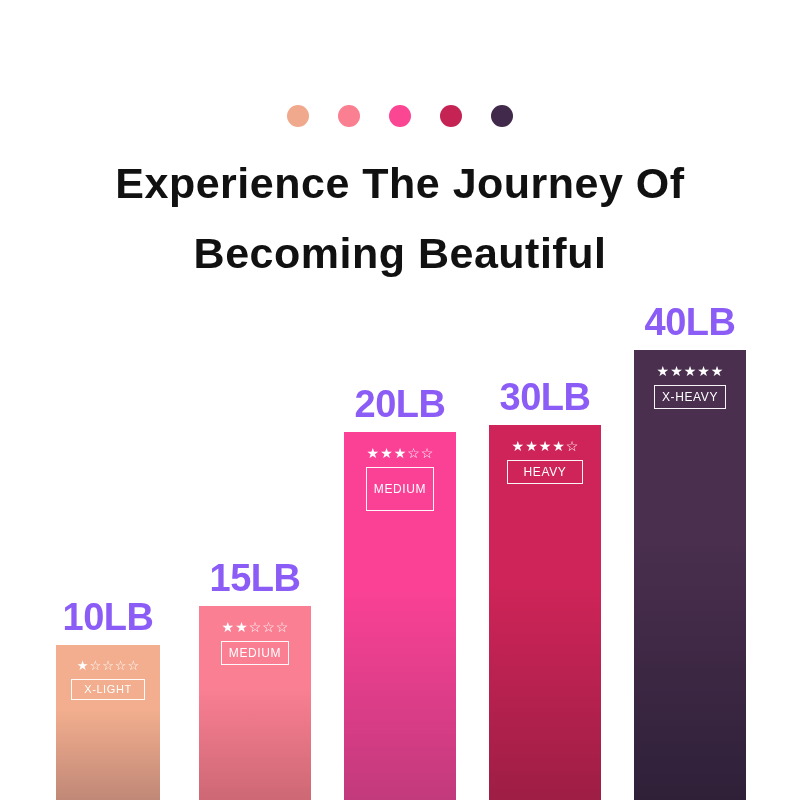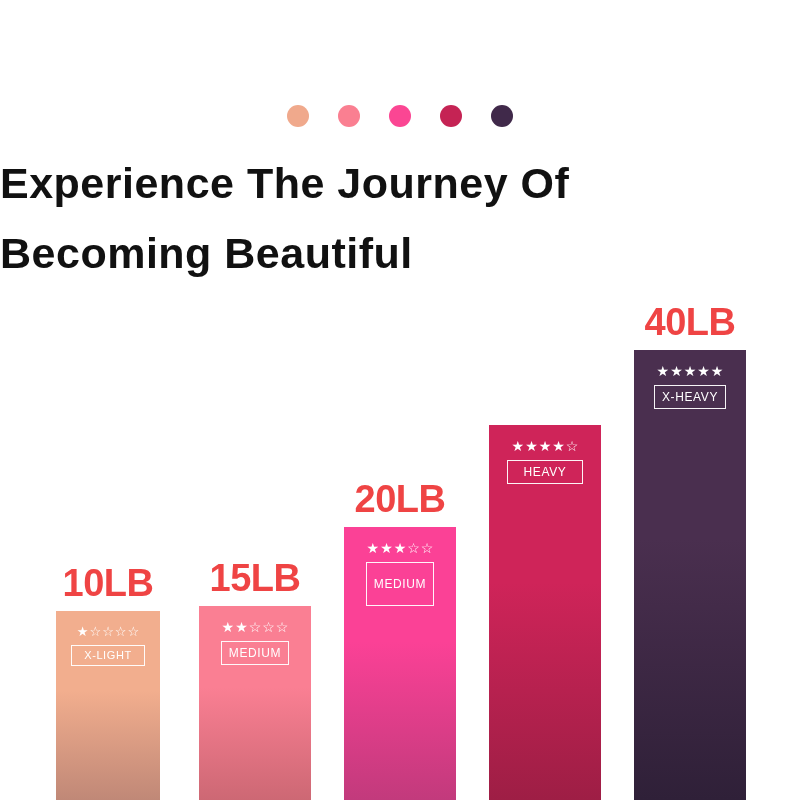--- a/index.html
+++ b/index.html
@@ -38,20 +38,21 @@
     border-radius: 50%;
     display: block;
   }
 
   
   #headline {
     position: absolute;
     top: 148px;
     left: 0;
     width: 800px;
+    text-align: center;
     color: #111111;
     font-weight: bold;
     font-size: 43px;
     line-height: 70px;
     letter-spacing: 0.5px;
   }
   #headline .hl-line {
     display: block;
     white-space: nowrap;
   }
@@ -69,21 +70,21 @@
     bottom: 0;
   }
   .bar-weight {
     position: absolute;
     left: 50%;
     transform: translateX(-50%);
     bottom: 100%;
     margin-bottom: 6px;
     font-size: 38px;
     font-weight: bold;
-    color: #ef4444;
+    color: #8b5cf6;
     white-space: nowrap;
     letter-spacing: -0.5px;
   }
   .bar-body {
     position: relative;
     width: 100%;
     height: 100%;
     overflow: hidden;
   }
   .bar-fill {
@@ -133,21 +134,21 @@
     <span class="dot" style="background: rgb(197, 35, 84);"></span>
     <span class="dot" style="background: rgb(64, 41, 74);"></span>
   </div>
 
   <div id="headline">
     <span class="hl-line">Experience The Journey Of</span>
     <span class="hl-line">Becoming Beautiful</span>
   </div>
 
   <div id="chart">
-      <div class="bar-col" style="left: 56px; width: 104px; height: 189px;">
+      <div class="bar-col" style="left: 56px; width: 104px; height: 155px;">
         <div class="bar-weight">10LB</div>
         <div class="bar-body">
           <div class="bar-fill" style="background: linear-gradient(rgb(242, 174, 142) 0%, rgb(242, 174, 142) 42%, rgb(192, 136, 119) 100%);"></div>
           <div class="bar-inner">
             <div class="stars" style="font-size: 13px;">
               <span class="star">★</span>
               <span class="star">☆</span>
               <span class="star">☆</span>
               <span class="star">☆</span>
               <span class="star">☆</span>
@@ -165,37 +166,38 @@
               <span class="star">★</span>
               <span class="star">★</span>
               <span class="star">☆</span>
               <span class="star">☆</span>
               <span class="star">☆</span>
             </div>
             <div class="tag-box" style="font-size: 12px; padding: 5px 7px;">MEDIUM</div>
           </div>
         </div>
       </div>
-      <div class="bar-col" style="left: 344px; width: 112px; height: 273px;">
+      <div class="bar-col" style="left: 344px; width: 112px; height: 368px;">
         <div class="bar-weight">20LB</div>
         <div class="bar-body">
           <div class="bar-fill" style="background: linear-gradient(rgb(251, 65, 150) 0%, rgb(251, 65, 150) 42%, rgb(194, 58, 124) 100%);"></div>
           <div class="bar-inner">
             <div class="stars" style="font-size: 14px;">
               <span class="star">★</span>
               <span class="star">★</span>
               <span class="star">★</span>
               <span class="star">☆</span>
               <span class="star">☆</span>
             </div>
             <div class="tag-box" style="font-size: 12px; padding: 15px 7px;">MEDIUM</div>
           </div>
         </div>
       </div>
       <div class="bar-col" style="left: 489px; width: 112px; height: 375px;">
+        <div class="bar-weight">30LB</div>
         <div class="bar-body">
           <div class="bar-fill" style="background: linear-gradient(rgb(207, 36, 89) 0%, rgb(207, 36, 89) 42%, rgb(158, 30, 69) 100%);"></div>
           <div class="bar-inner">
             <div class="stars" style="font-size: 14px;">
               <span class="star">★</span>
               <span class="star">★</span>
               <span class="star">★</span>
               <span class="star">★</span>
               <span class="star">☆</span>
             </div>

